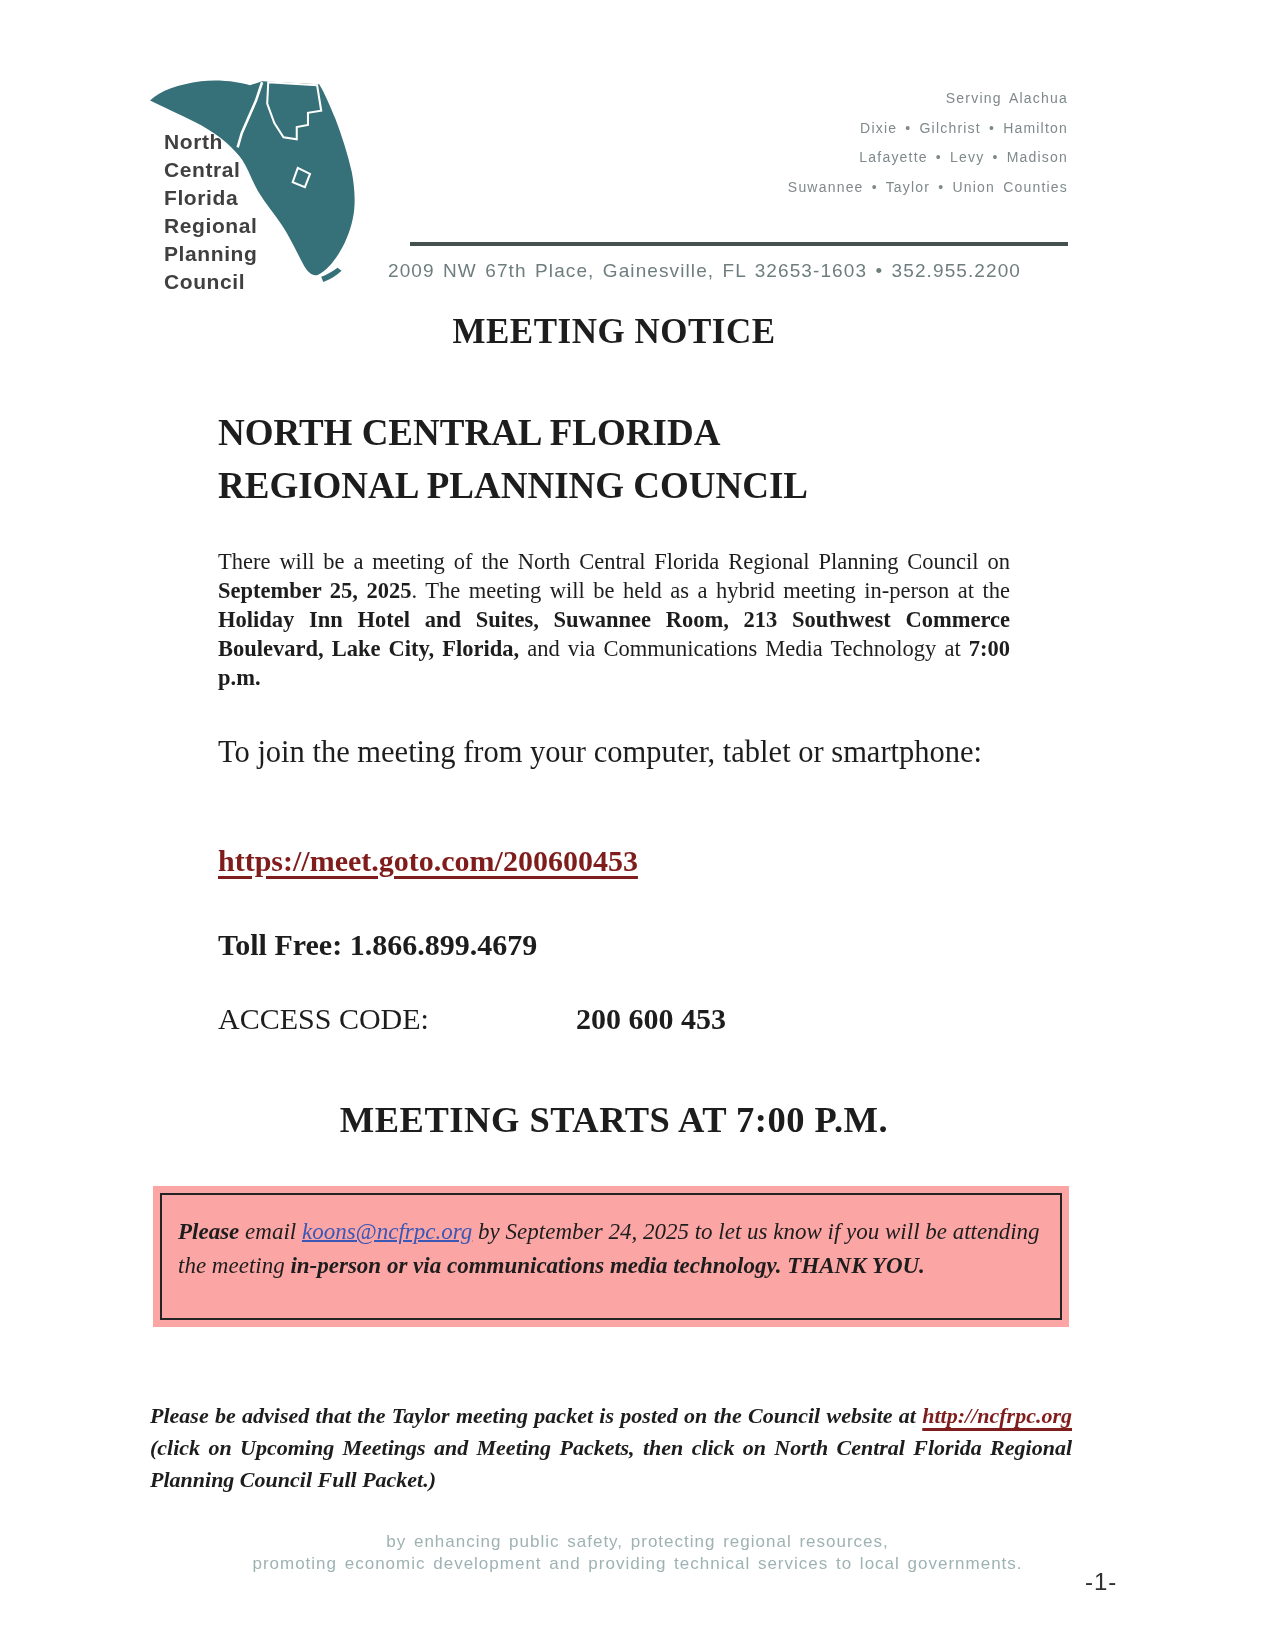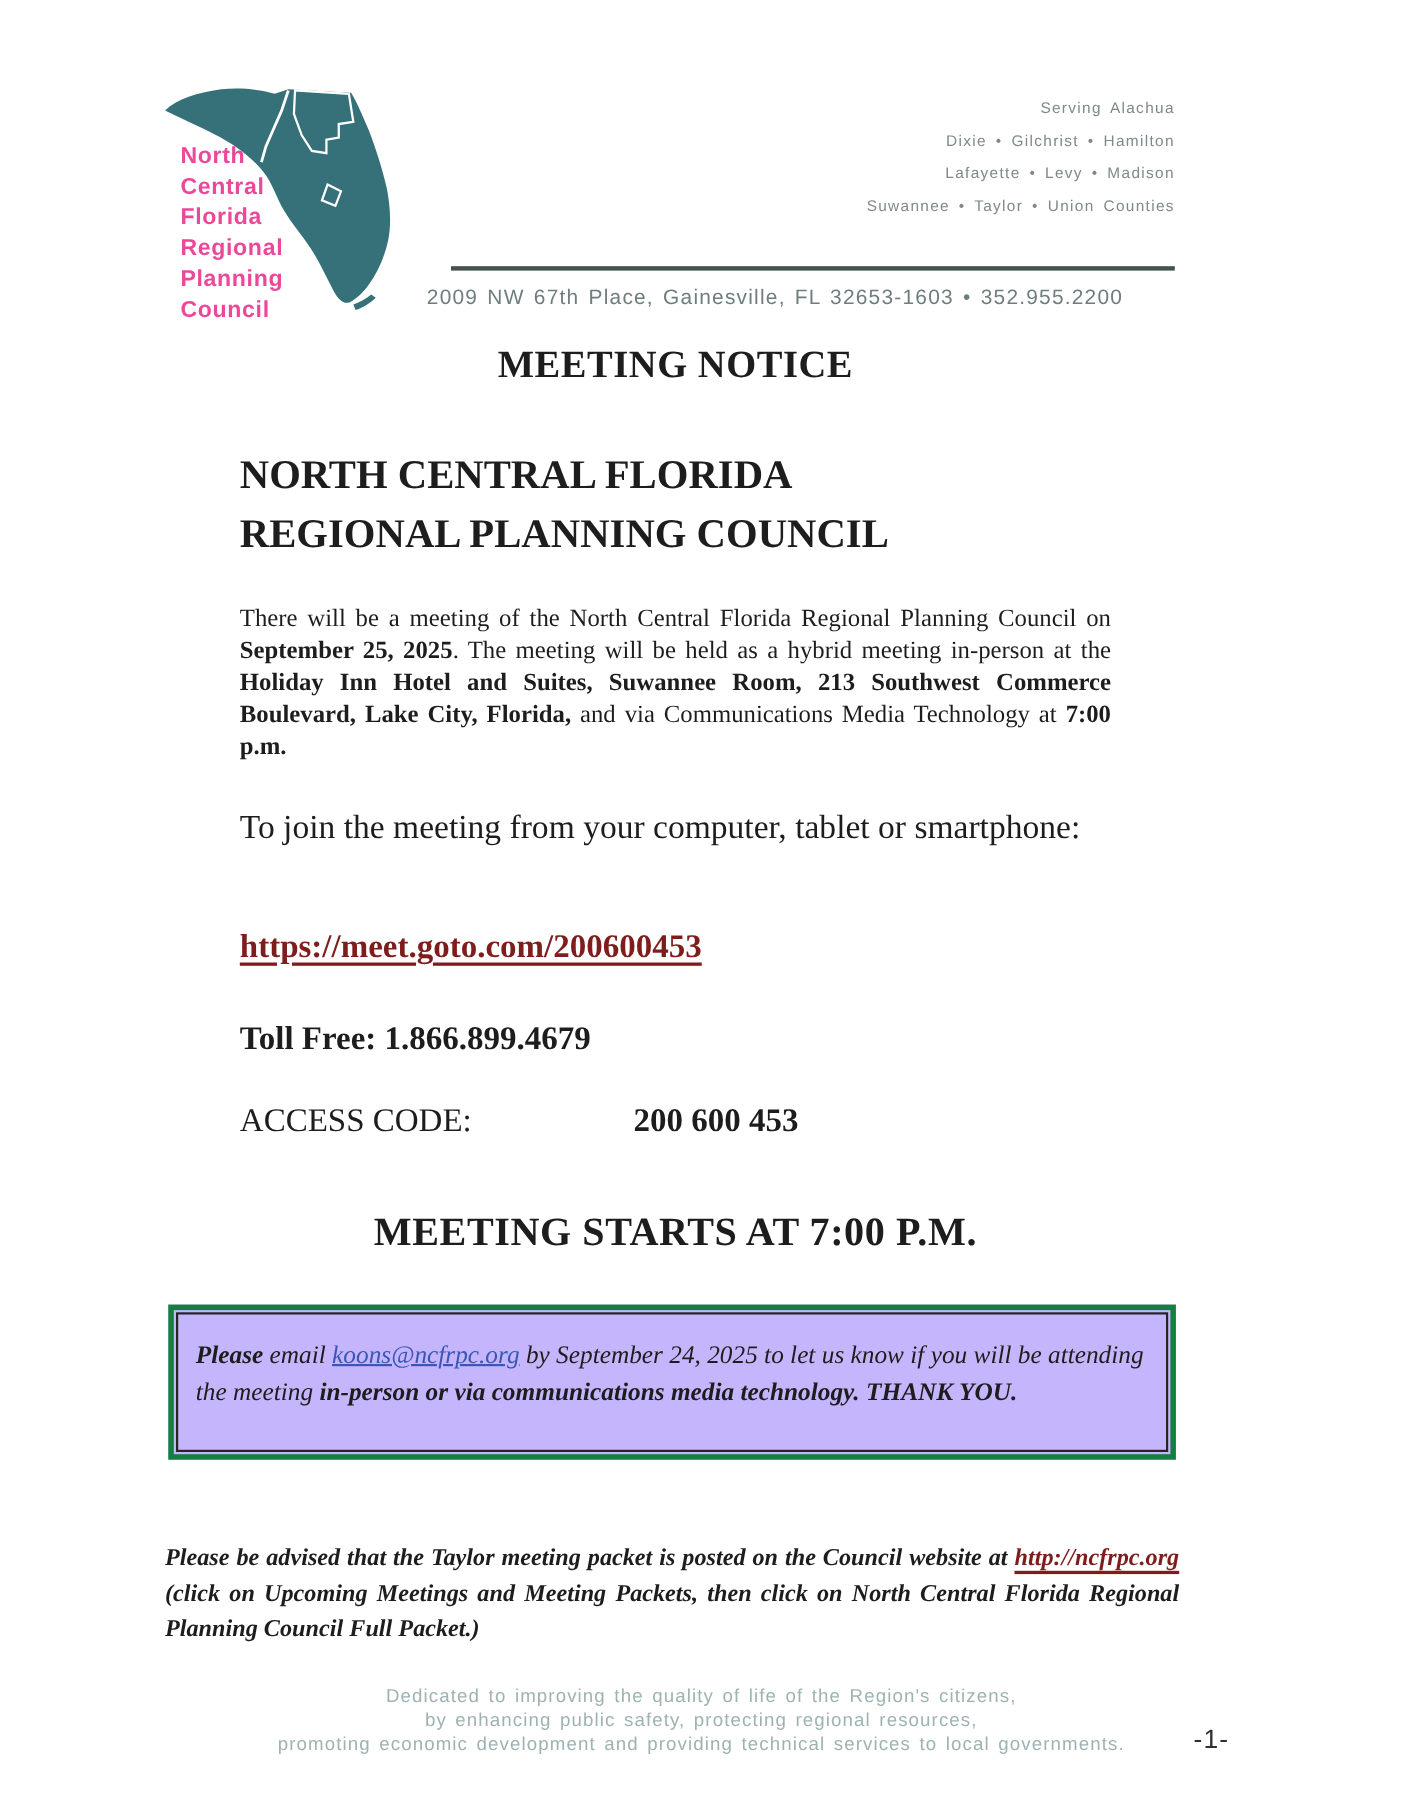--- a/index.html
+++ b/index.html
@@ -8,21 +8,21 @@
     font-family:"Liberation Serif",serif;color:#1d1d1d;
   }
   .abs{position:absolute;}
 
   
   .logo-wrap{left:148px;top:70px;width:216px;height:216px;}
   .logo-wrap svg{position:absolute;left:0;top:0;}
   .logo-text{
     position:absolute;left:16px;top:58px;
     font-family:"Liberation Sans",sans-serif;font-weight:bold;
-    font-size:21px;line-height:28px;color:#ec4899;letter-spacing:.6px;
+    font-size:21px;line-height:28px;color:#404040;letter-spacing:.6px;
   }
   .serving{
     right:207px;top:84px;text-align:right;
     font-family:"Liberation Sans",sans-serif;
     font-size:14px;line-height:29.5px;color:#7f898b;
     letter-spacing:1.2px;word-spacing:3px;white-space:nowrap;
   }
   .header-rule{left:410px;top:242px;width:658px;height:3.5px;background:#44514f;}
   .header-address{
     left:388px;top:260px;width:682px;
@@ -43,21 +43,21 @@
   }
   .info-row{font-size:30px;display:grid;grid-template-columns:358px 1fr;}
   .row-dial{top:928px;}
   .row-access{top:1002px;}
   .info-row .val{font-weight:bold;}
   .start-banner{top:1098px;text-align:center;font-weight:bold;font-size:36.5px;letter-spacing:.5px;}
 
   
   .rsvp-outer{
     left:153px;top:1186px;width:916px;height:141px;box-sizing:border-box;
-    border:5px solid #15803d;padding:2px;background:#c4b5fd;
+    border:5px solid #fca5a5;padding:2px;background:#fca5a5;
   }
   .rsvp-inner{
     width:100%;height:100%;box-sizing:border-box;border:2px solid #242424;
     padding:20px 16px 0 16px;
   }
   .rsvp-text{font-size:23px;font-style:italic;line-height:34px;}
   .rsvp-text .b{font-weight:bold;}
   .email-link{color:#3a57b5;text-decoration:underline;text-decoration-thickness:1.5px;font-style:italic;}
 
   
@@ -141,19 +141,18 @@
 
   <div class="abs rsvp-outer">
     <div class="rsvp-inner">
       <p class="rsvp-text" style="margin:0;"><span class="b">Please</span><span> email </span><a href="#" class="email-link">koons@ncfrpc.org</a><span> by September 24, 2025 to let us know if you will be attending the meeting </span><span class="b">in-person or via communications media technology.</span><span class="b"> THANK YOU.</span></p>
     </div>
   </div>
 
   <p class="abs advisory" style="margin:0;"><span>Please be advised that the Taylor meeting packet is posted on the Council website at </span><a href="#" class="link-blue">http://ncfrpc.org</a><span> (click on Upcoming Meetings and Meeting Packets, then click on North Central Florida Regional Planning Council Full Packet.)</span></p>
 
   <div class="abs footer">
-    <div>Dedicated to improving the quality of life of the Region's citizens,</div>
     <div>by enhancing public safety, protecting regional resources,</div>
     <div>promoting economic development and providing technical services to local governments.</div>
   </div>
   <div class="abs page-num">-1-</div>
 
 </div>
 
 </body></html>

